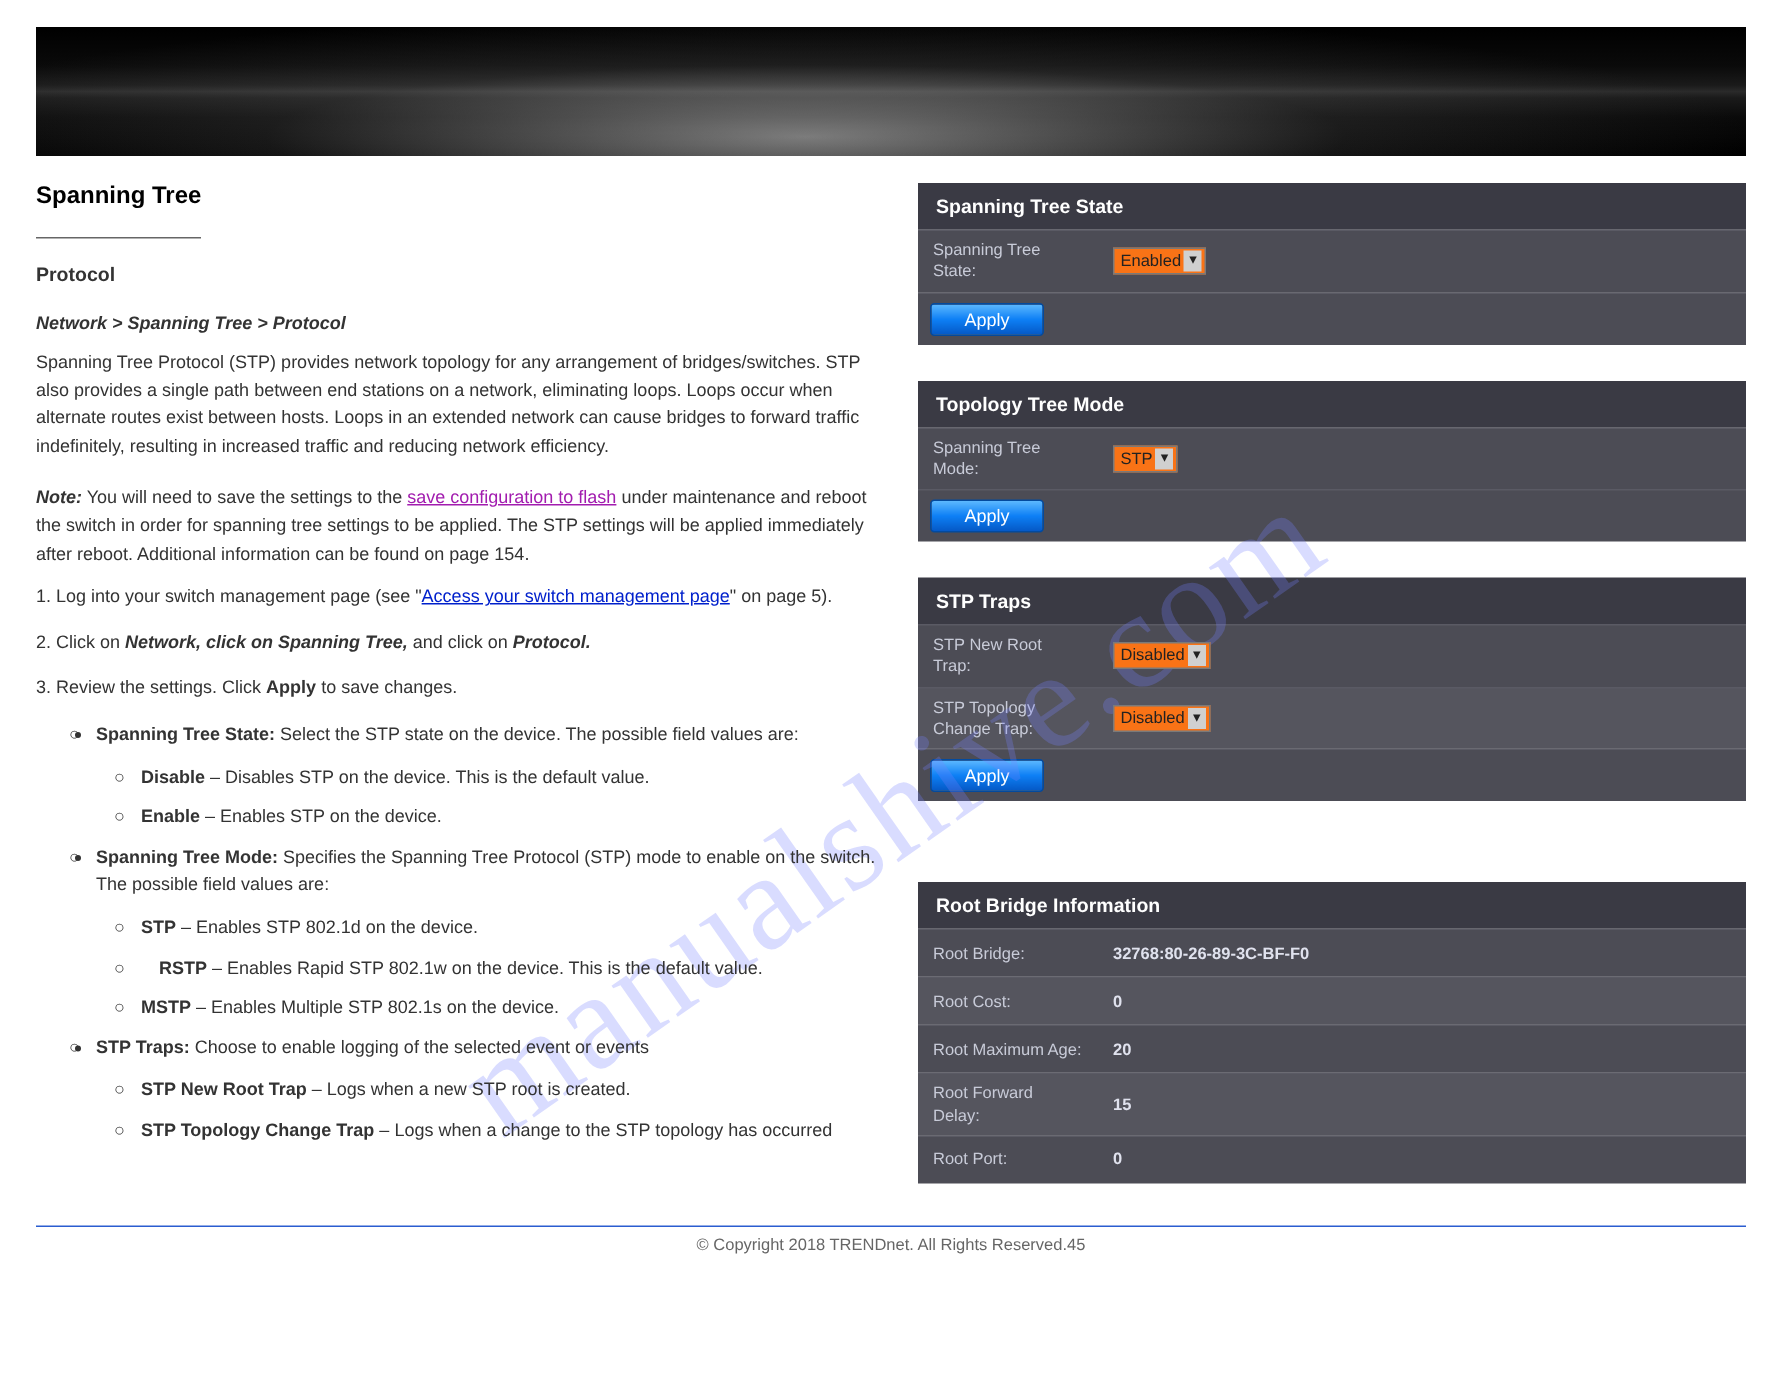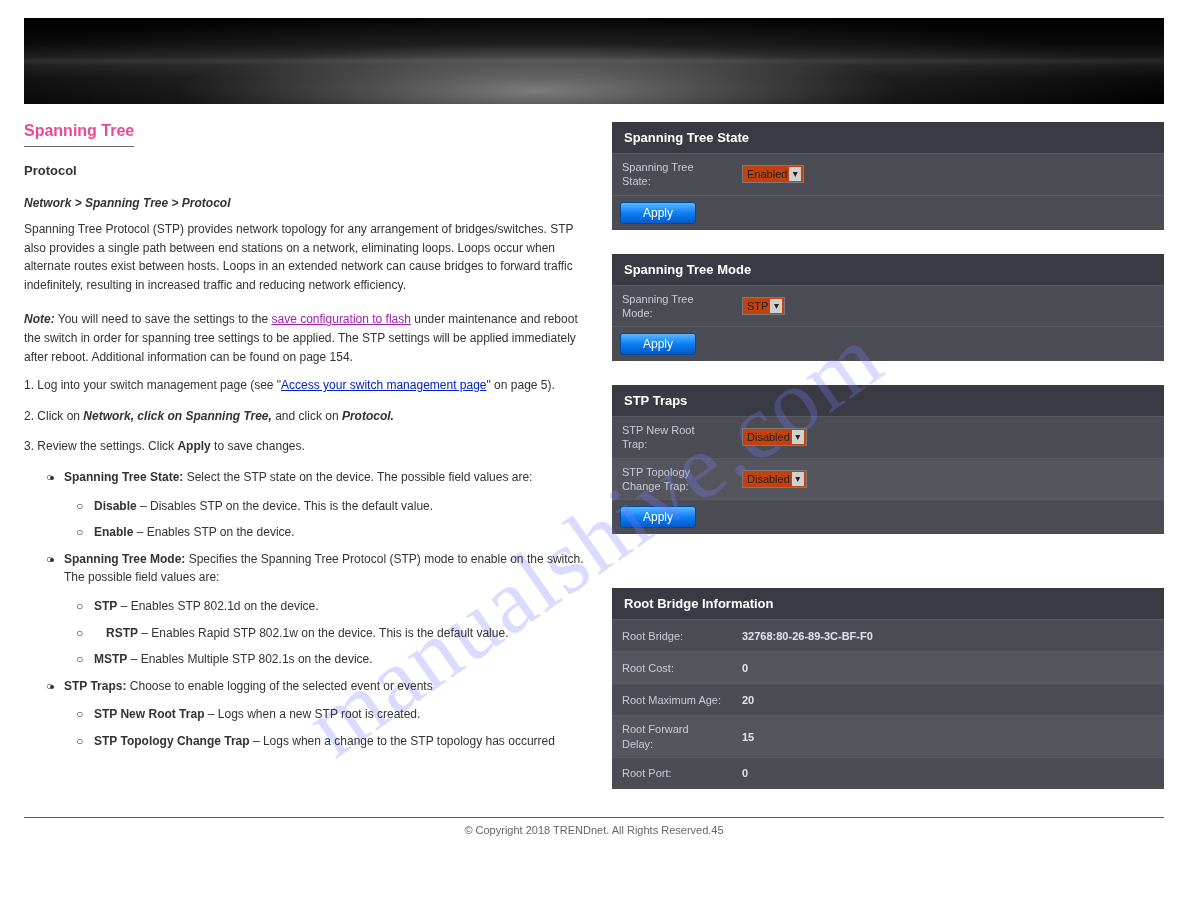--- a/index.html
+++ b/index.html
@@ -11,21 +11,21 @@
                 radial-gradient(ellipse 900px 120px at 45% 85%, rgba(220,220,220,0.55) 0%, rgba(140,140,140,0.15) 40%, rgba(0,0,0,0) 70%);
     background-blend-mode: screen;
     margin: 18px 24px 0 24px;
     position: relative;
   }
   
   .content { display: flex; margin: 18px 24px 0 24px; gap: 28px; }
   .left-col { flex: 0 0 560px; }
   .right-col { flex: 1; }
   
-  .sec-underline { display:inline-block; border-bottom:1px solid #666; padding-bottom:6px; font-size:16px; font-weight:bold; color:#ec4899; }
+  .sec-underline { display:inline-block; border-bottom:1px solid #666; padding-bottom:18px; font-size:16px; font-weight:bold; color:#000000; }
   .subhead { margin-top:16px; font-size:13px; font-weight:bold; }
   .path { margin-top:18px; font-style: italic; font-weight: bold; font-size:12px; }
   .para { margin-top:10px; font-size:12px; line-height:1.55; }
   .note { margin-top:16px; font-size:12px; line-height:1.55; }
   .note .note-label { font-style: italic; font-weight: bold; }
   .note a { color:#a21caf; text-decoration: underline; }
   .ol { margin-top:10px; font-size:12px; line-height:1.55; padding-left: 0; list-style:none; }
   .ol li { margin-bottom:12px; }
   .ol .emph { font-weight:bold; }
   .ol .path-inline { font-style: italic; font-weight:bold; }
@@ -34,21 +34,21 @@
   .bullets li::before { content:"○"; position:absolute; left:-18px; color:#333; }
   
   
   .panel { width:100%; }
   .panel-hdr { background:#3a3a44; color:#fff; font-weight:bold; font-size:13px; padding:8px 12px; }
   .panel-row { display:flex; background:#4c4c55; border-top:1px solid #5a5a64; min-height:32px; align-items:center; }
   .panel-row.alt { background:#55555e; }
   .panel-row .lbl { flex:0 0 120px; padding:6px 10px; color:#c8cbd8; font-size:11px; line-height:1.3; }
   .panel-row .ctl { flex:1; padding:6px 10px; }
   .panel-row .val { flex:1; padding:6px 10px; color:#e0e2ee; font-size:11px; font-weight:bold; }
-  .fake-select { display:inline-block; background:#c2410c; color:#222; font-size:11px; padding:2px 4px; border:1px solid #7a7a7a; min-width:60px; position:relative; padding-right:16px; }
+  .fake-select { display:inline-block; background:#f97316; color:#222; font-size:11px; padding:2px 4px; border:1px solid #7a7a7a; min-width:60px; position:relative; padding-right:16px; }
   .fake-select::after { content:"▾"; position:absolute; right:2px; top:1px; width:12px; text-align:center; background:#d0d0d0; color:#222; font-size:10px; line-height:14px; }
   .apply-row { background:#4c4c55; padding:6px 8px; border-top:1px solid #5a5a64; }
   .apply-btn {
     display:inline-block; padding:3px 22px; color:#fff; font-size:12px;
     background: linear-gradient(180deg,#5cb8ff 0%,#0d7ff5 50%,#0559c6 100%);
     border:1px solid #034a9e; border-radius:3px; cursor:pointer;
   }
   .panel-gap { height:24px; }
   
   
@@ -133,21 +133,21 @@
           <div class="ctl"><span class="fake-select">Enabled</span></div>
         </div>
         <div class="apply-row">
           <span class="apply-btn">Apply</span>
         </div>
       </div>
 
       <div class="panel-gap"></div>
 
       <div class="panel">
-        <div class="panel-hdr">Spanning Tree Mode</div>
+        <div class="panel-hdr">Topology Tree Mode</div>
         <div class="panel-row">
           <div class="lbl">Spanning Tree Mode:</div>
           <div class="ctl"><span class="fake-select" style="min-width:42px;">STP</span></div>
         </div>
         <div class="apply-row">
           <span class="apply-btn">Apply</span>
         </div>
       </div>
 
       <div class="panel-gap"></div>

